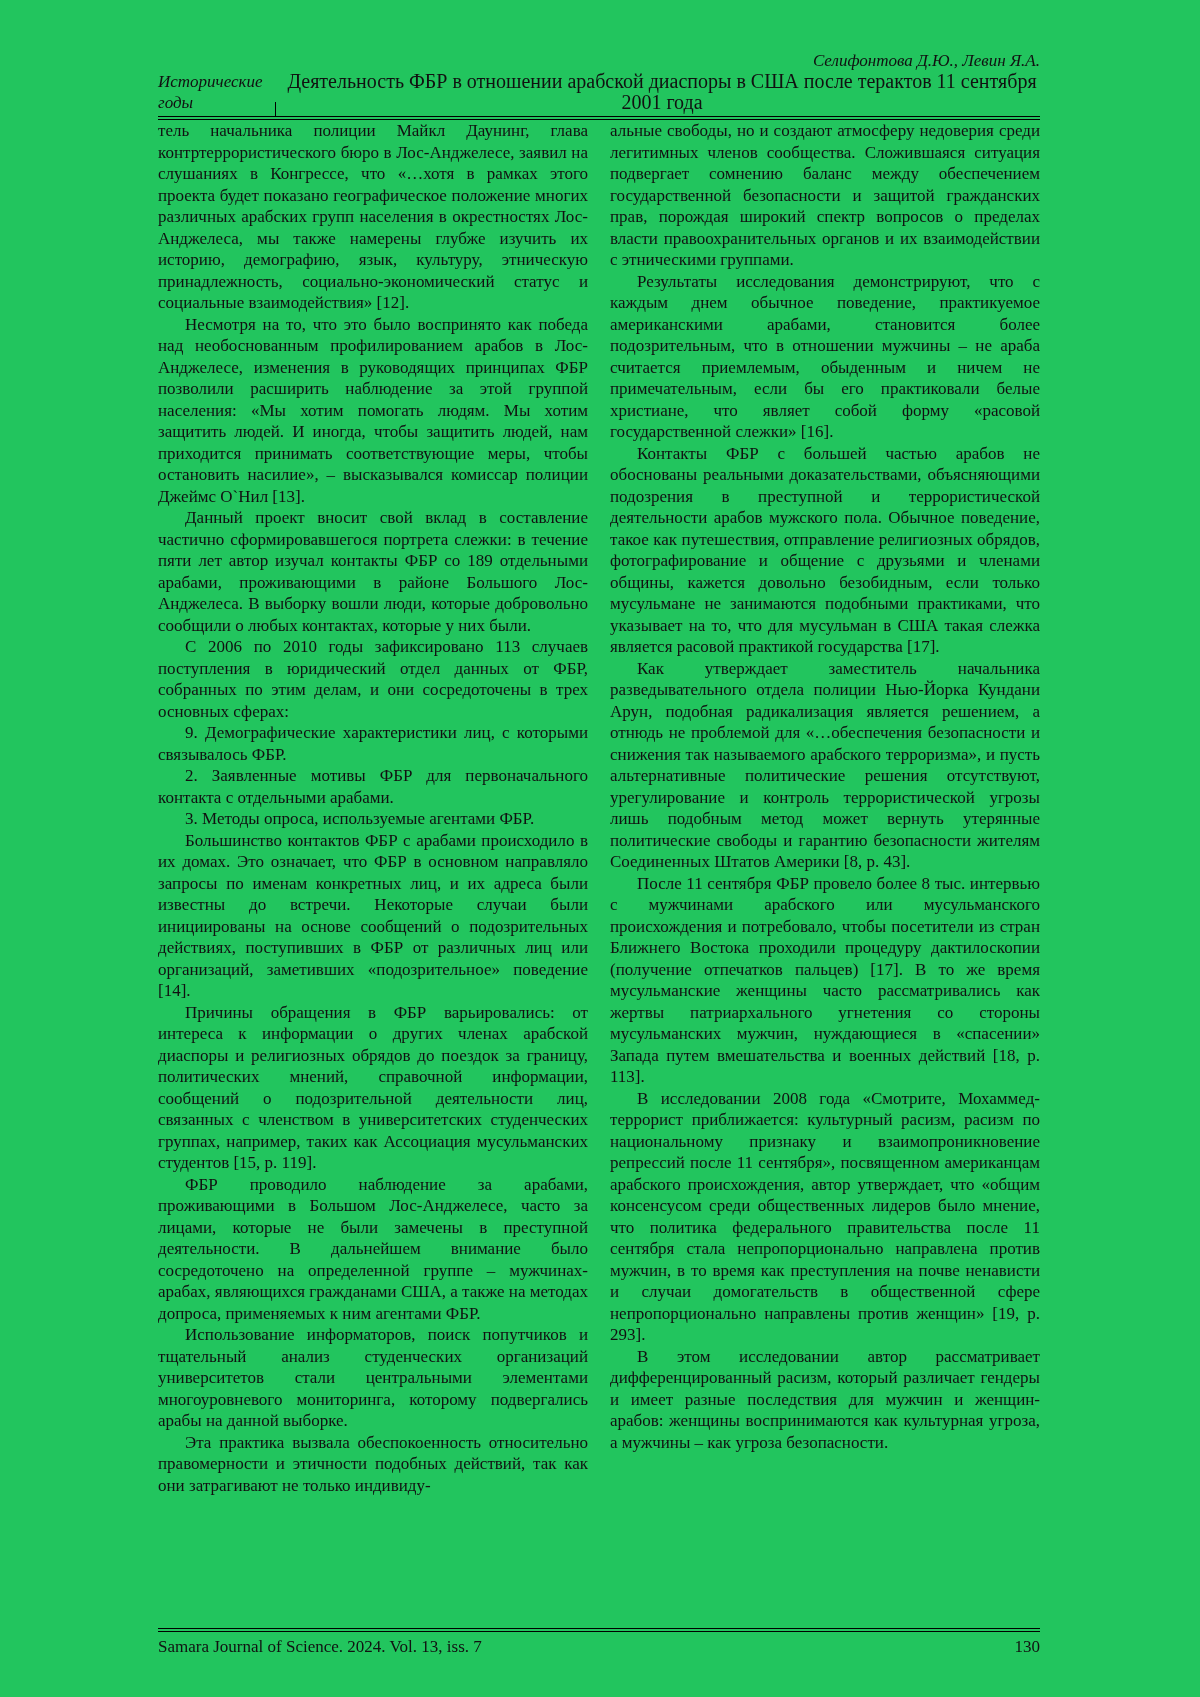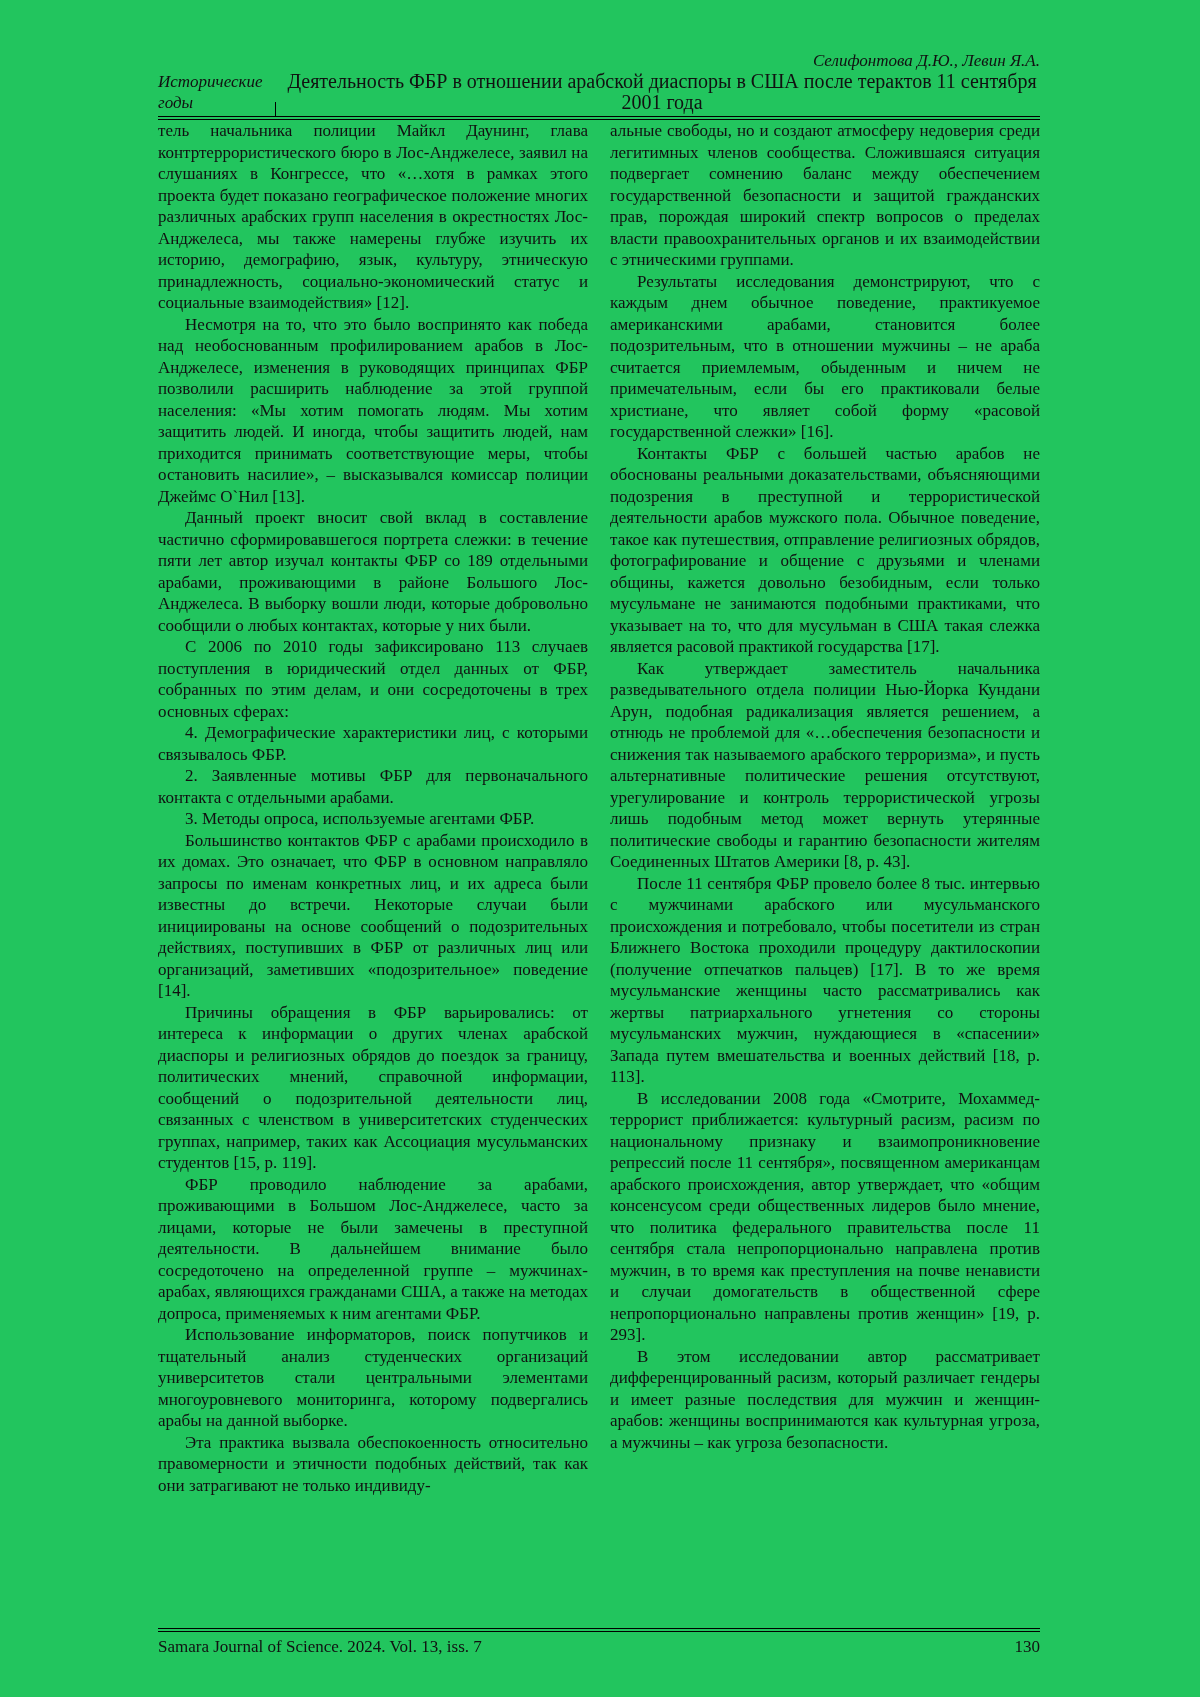--- a/index.html
+++ b/index.html
@@ -110,21 +110,21 @@
       <div class="article-title">Деятельность ФБР в отношении арабской диаспоры в США после терактов 11 сентября 2001 года</div>
     </div>
   </div>
 
   <div class="body">
     <div class="col">
       <p class="cont">тель начальника полиции Майкл Даунинг, глава контртеррористического бюро в Лос-Анджелесе, заявил на слушаниях в Конгрессе, что «…хотя в рамках этого проекта будет показано географическое положение многих различных арабских групп населения в окрестностях Лос-Анджелеса, мы также намерены глубже изучить их историю, демографию, язык, культуру, этническую принадлежность, социально-экономический статус и социальные взаимодействия» [12].</p>
       <p>Несмотря на то, что это было воспринято как победа над необоснованным профилированием арабов в Лос-Анджелесе, изменения в руководящих принципах ФБР позволили расширить наблюдение за этой группой населения: «Мы хотим помогать людям. Мы хотим защитить людей. И иногда, чтобы защитить людей, нам приходится принимать соответствующие меры, чтобы остановить насилие», – высказывался комиссар полиции Джеймс О`Нил [13].</p>
       <p>Данный проект вносит свой вклад в составление частично сформировавшегося портрета слежки: в течение пяти лет автор изучал контакты ФБР со 189 отдельными арабами, проживающими в районе Большого Лос-Анджелеса. В выборку вошли люди, которые добровольно сообщили о любых контактах, которые у них были.</p>
       <p>С 2006 по 2010 годы зафиксировано 113 случаев поступления в юридический отдел данных от ФБР, собранных по этим делам, и они сосредоточены в трех основных сферах:</p>
-      <p>4. Демографические характеристики лиц, с которыми связывалось ФБР.</p>
+      <p>9. Демографические характеристики лиц, с которыми связывалось ФБР.</p>
       <p>2. Заявленные мотивы ФБР для первоначального контакта с отдельными арабами.</p>
       <p>3. Методы опроса, используемые агентами ФБР.</p>
       <p>Большинство контактов ФБР с арабами происходило в их домах. Это означает, что ФБР в основном направляло запросы по именам конкретных лиц, и их адреса были известны до встречи. Некоторые случаи были инициированы на основе сообщений о подозрительных действиях, поступивших в ФБР от различных лиц или организаций, заметивших «подозрительное» поведение [14].</p>
       <p>Причины обращения в ФБР варьировались: от интереса к информации о других членах арабской диаспоры и религиозных обрядов до поездок за границу, политических мнений, справочной информации, сообщений о подозрительной деятельности лиц, связанных с членством в университетских студенческих группах, например, таких как Ассоциация мусульманских студентов [15, p. 119].</p>
       <p>ФБР проводило наблюдение за арабами, проживающими в Большом Лос-Анджелесе, часто за лицами, которые не были замечены в преступной деятельности. В дальнейшем внимание было сосредоточено на определенной группе – мужчинах-арабах, являющихся гражданами США, а также на методах допроса, применяемых к ним агентами ФБР.</p>
       <p>Использование информаторов, поиск попутчиков и тщательный анализ студенческих организаций университетов стали центральными элементами многоуровневого мониторинга, которому подвергались арабы на данной выборке.</p>
       <p>Эта практика вызвала обеспокоенность относительно правомерности и этичности подобных действий, так как они затрагивают не только индивиду-</p>
     </div>
     <div class="col">
       <p class="cont">альные свободы, но и создают атмосферу недоверия среди легитимных членов сообщества. Сложившаяся ситуация подвергает сомнению баланс между обеспечением государственной безопасности и защитой гражданских прав, порождая широкий спектр вопросов о пределах власти правоохранительных органов и их взаимодействии с этническими группами.</p>

